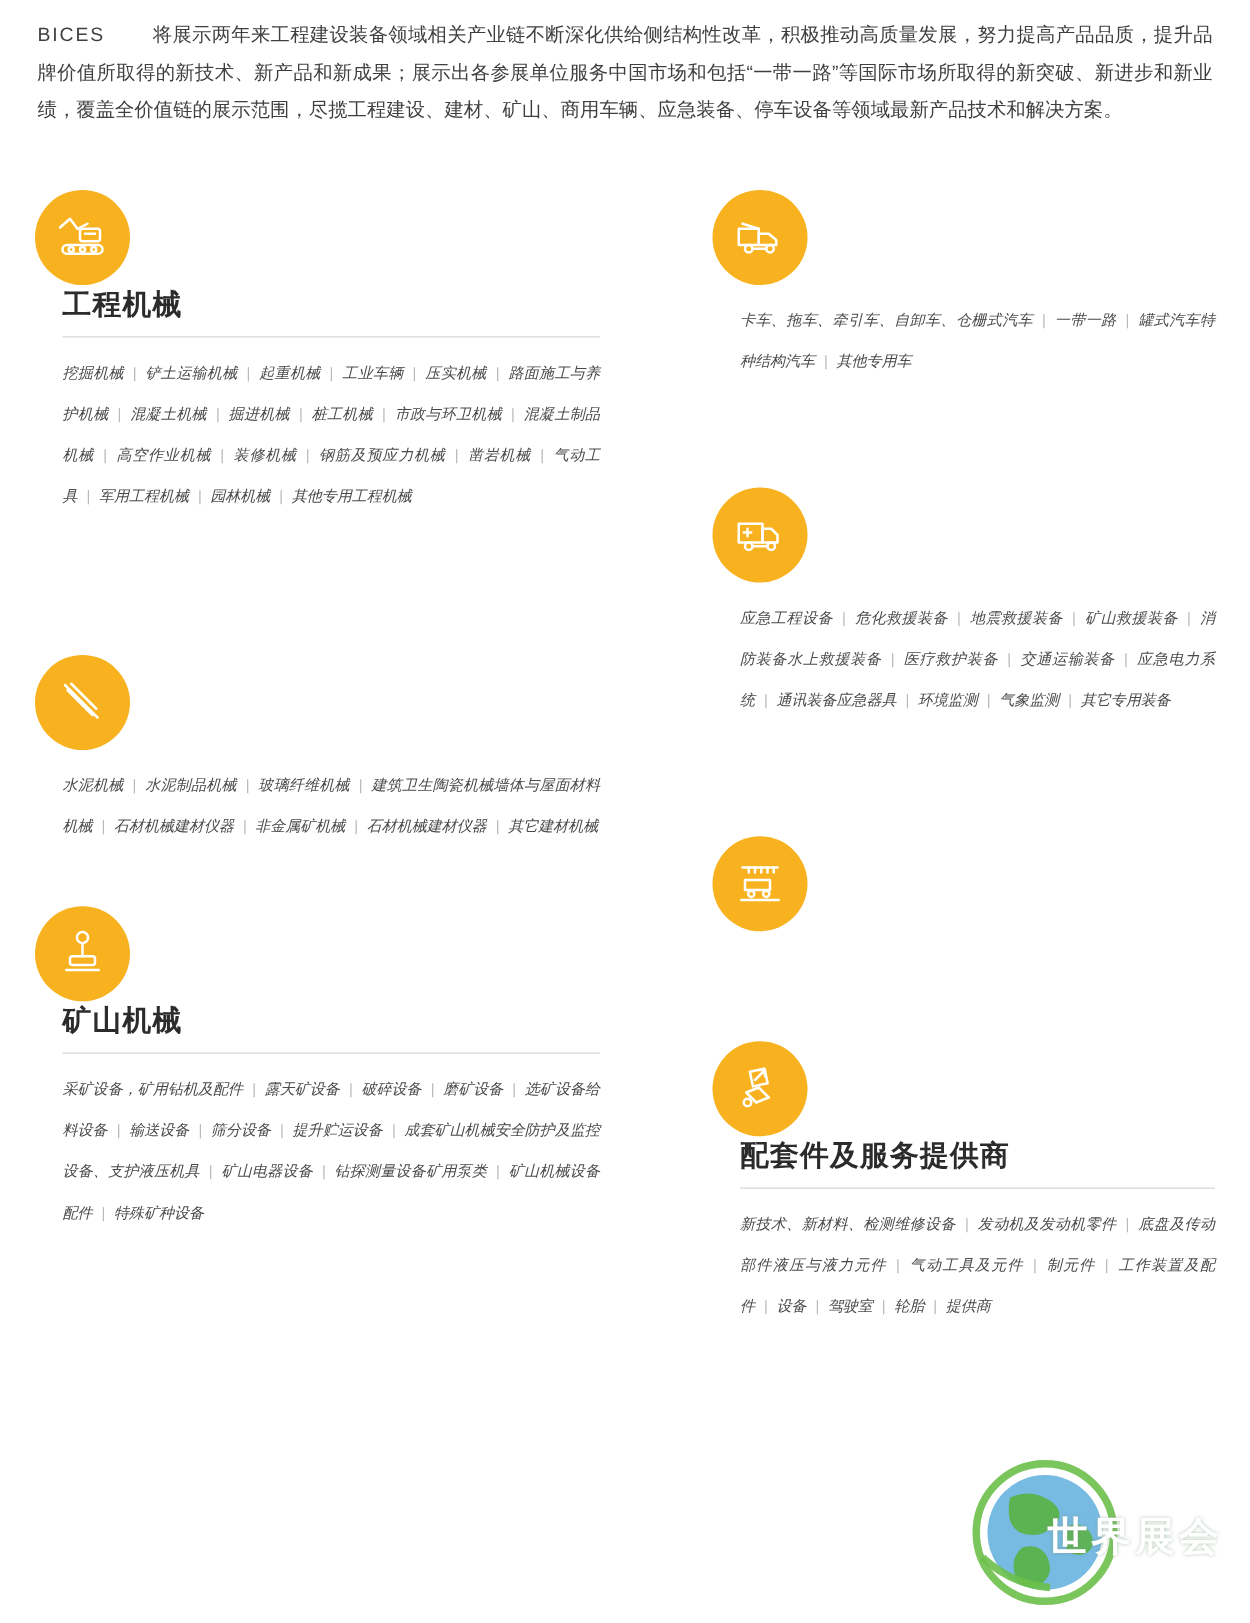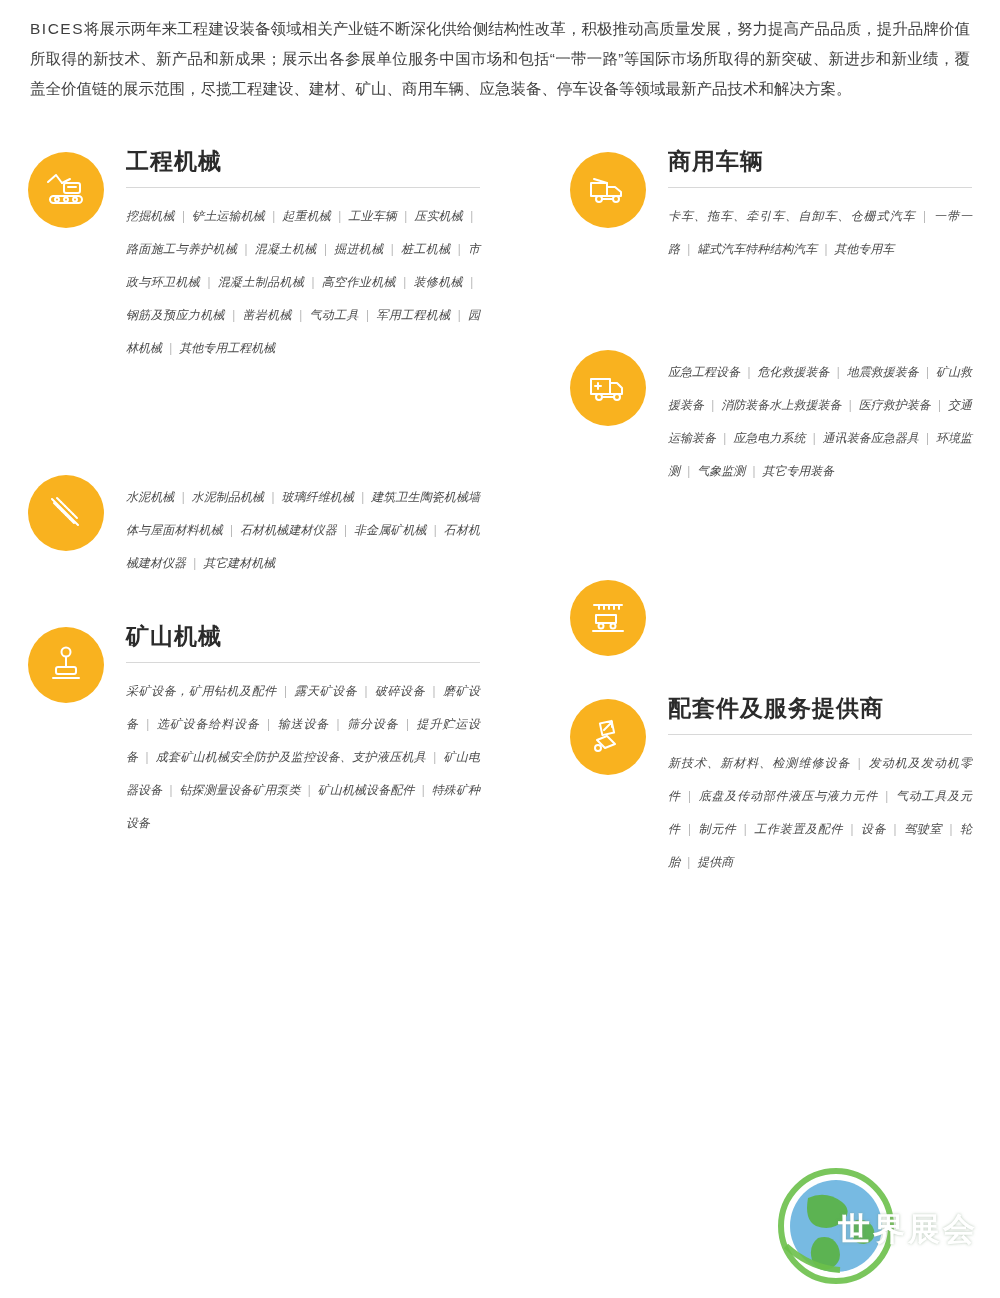--- a/index.html
+++ b/index.html
@@ -19,39 +19,41 @@
   
   .intro {
     padding: 14px 30px 0 30px;
     font-size: 15.5px;
     line-height: 30px;
     color: #3f3f3f;
     text-align: justify;
   }
   .intro .brand {
     letter-spacing: 1.5px;
+    margin-right: 38px;
   }
 
   
   .columns {
     margin-top: 42px;
     display: flex;
     padding: 0 28px;
     box-sizing: border-box;
   }
   .col {
     width: 50%;
     box-sizing: border-box;
   }
   .col.left { padding-right: 20px; }
   .col.right { padding-left: 70px; }
 
   .category {
     display: flex;
     align-items: flex-start;
+    flex-direction: column;
   }
   .badge {
     flex: 0 0 auto;
     width: 76px;
     height: 76px;
     border-radius: 50%;
     background: #f9b21f;
     display: flex;
     align-items: center;
     justify-content: center;
@@ -86,21 +88,21 @@
 
   
   .col.left .category + .category { margin-top: 88px; }
   .col.right .category + .category { margin-top: 74px; }
   .col.left .category:nth-child(2) { margin-top: 104px; }
   .col.left .category:nth-child(3) { margin-top: 41px; }
 
   .col.right .category:nth-child(1) { margin-top: 0; }
   .col.right .category:nth-child(2) { margin-top: 78px; }
   .col.right .category:nth-child(3) { margin-top: 86px; }
-  .col.right .category:nth-child(4) { margin-top: 37px; justify-content: space-between; }
+  .col.right .category:nth-child(4) { margin-top: 82px; justify-content: space-between; }
 
   
   .watermark {
     position: absolute;
     right: 10px;
     bottom: 8px;
     width: 300px;
     height: 130px;
     pointer-events: none;
   }
@@ -191,21 +193,20 @@
         <svg width="44" height="38" viewBox="0 0 44 38" fill="none" stroke="#ffffff" stroke-width="2" stroke-linecap="round" stroke-linejoin="round">
           <path d="M5 12 h16 v13 H5 z"></path>
           <path d="M21 16 h8 l6 5 v4 h-14 z"></path>
           <path d="M8 8 l13 4"></path>
           <circle cx="13" cy="28" r="3"></circle>
           <circle cx="30" cy="28" r="3"></circle>
           <path d="M16 28 h11"></path>
         </svg>
       </div>
       <div class="cat-body">
-        <div class="cat-title">商用车辆</div>
         <div class="cat-items"><span>卡车、拖车、牵引车、自卸车、仓栅式汽车</span><span class="sep">|</span><span>一带一路</span><span class="sep">|</span><span>罐式汽车特种结构汽车</span><span class="sep">|</span><span>其他专用车</span></div>
       </div>
     </div>
 
     <div class="category">
       <div class="badge">
         <svg width="44" height="38" viewBox="0 0 44 38" fill="none" stroke="#ffffff" stroke-width="2" stroke-linecap="round" stroke-linejoin="round">
           <path d="M5 10 h19 v15 H5 z"></path>
           <path d="M24 14 h7 l5 5 v6 h-12 z"></path>
           <path d="M12 14 v6 M9 17 h6"></path>

